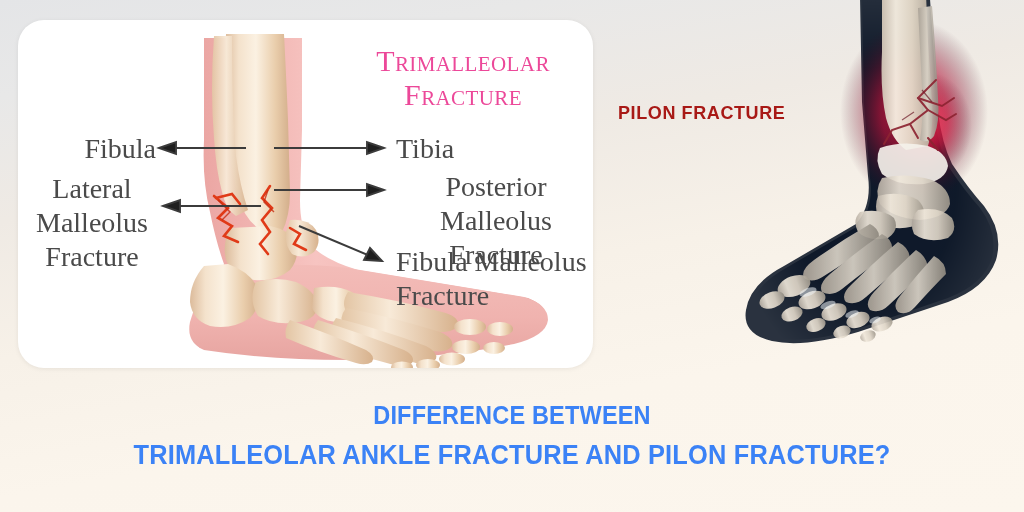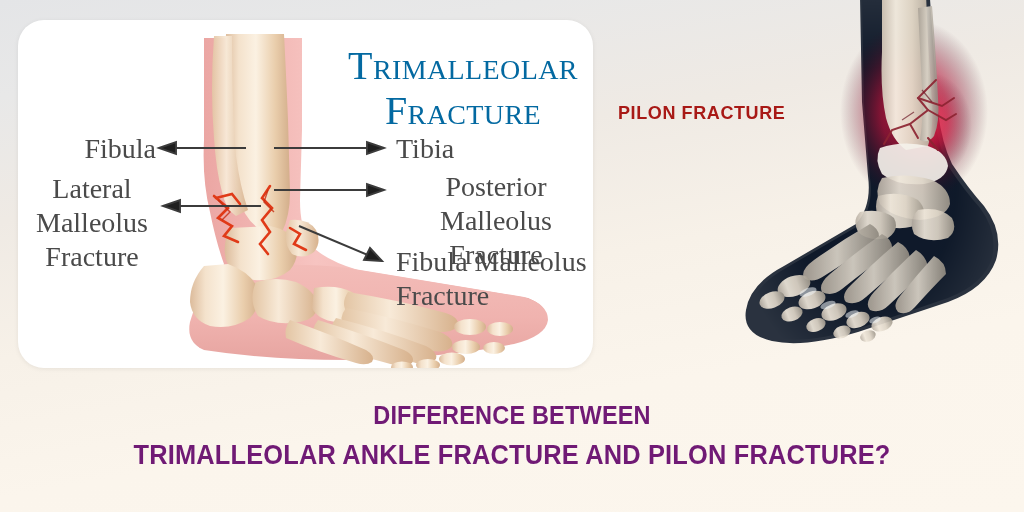--- a/index.html
+++ b/index.html
@@ -16,23 +16,23 @@
   #card {
     position:absolute; left:18px; top:20px; width:575px; height:348px;
     background:#ffffff; border-radius:26px;
     box-shadow:0 1px 5px rgba(0,0,0,.07);
     overflow:hidden;
   }
 
   
   #tri-title {
     position:absolute; left:320px; top:24px; width:250px;
-    text-align:center; color:#0369a1;
+    text-align:center; color:#ec4899;
     font-family:"Liberation Serif", serif;
-    font-size:40px; font-weight:400; letter-spacing:.4px;
+    font-size:30px; font-weight:400; letter-spacing:.4px;
     line-height:1.12; font-variant:small-caps;
   }
   #tri-title .l2 { display:block; }
 
   
   .lbl {
     position:absolute;
     font-family:"Liberation Serif", serif;
     color:#4a4a4a; font-size:28px; line-height:1.22;
     white-space:pre-line;
@@ -49,21 +49,21 @@
   
   #pilon-title {
     position:absolute; left:618px; top:103px;
     color:#a81916; font-size:18px; font-weight:bold;
     letter-spacing:.6px;
   }
 
   
   #caption {
     position:absolute; left:0; top:396px; width:1024px;
-    text-align:center; color:#701a75;
+    text-align:center; color:#3b82f6;
     font-size:25px; font-weight:bold; line-height:1.55;
     letter-spacing:.2px;
   }
   #caption .c1, #caption .c2 { display:block; transform:scaleX(.94); }
   #caption .c2 { font-size:27px; }
 
   
   #tri-art   { position:absolute; left:0; top:0; width:575px; height:348px; }
   #pilon-art { position:absolute; left:742px; top:-6px; width:282px; height:392px; }
 </style>

